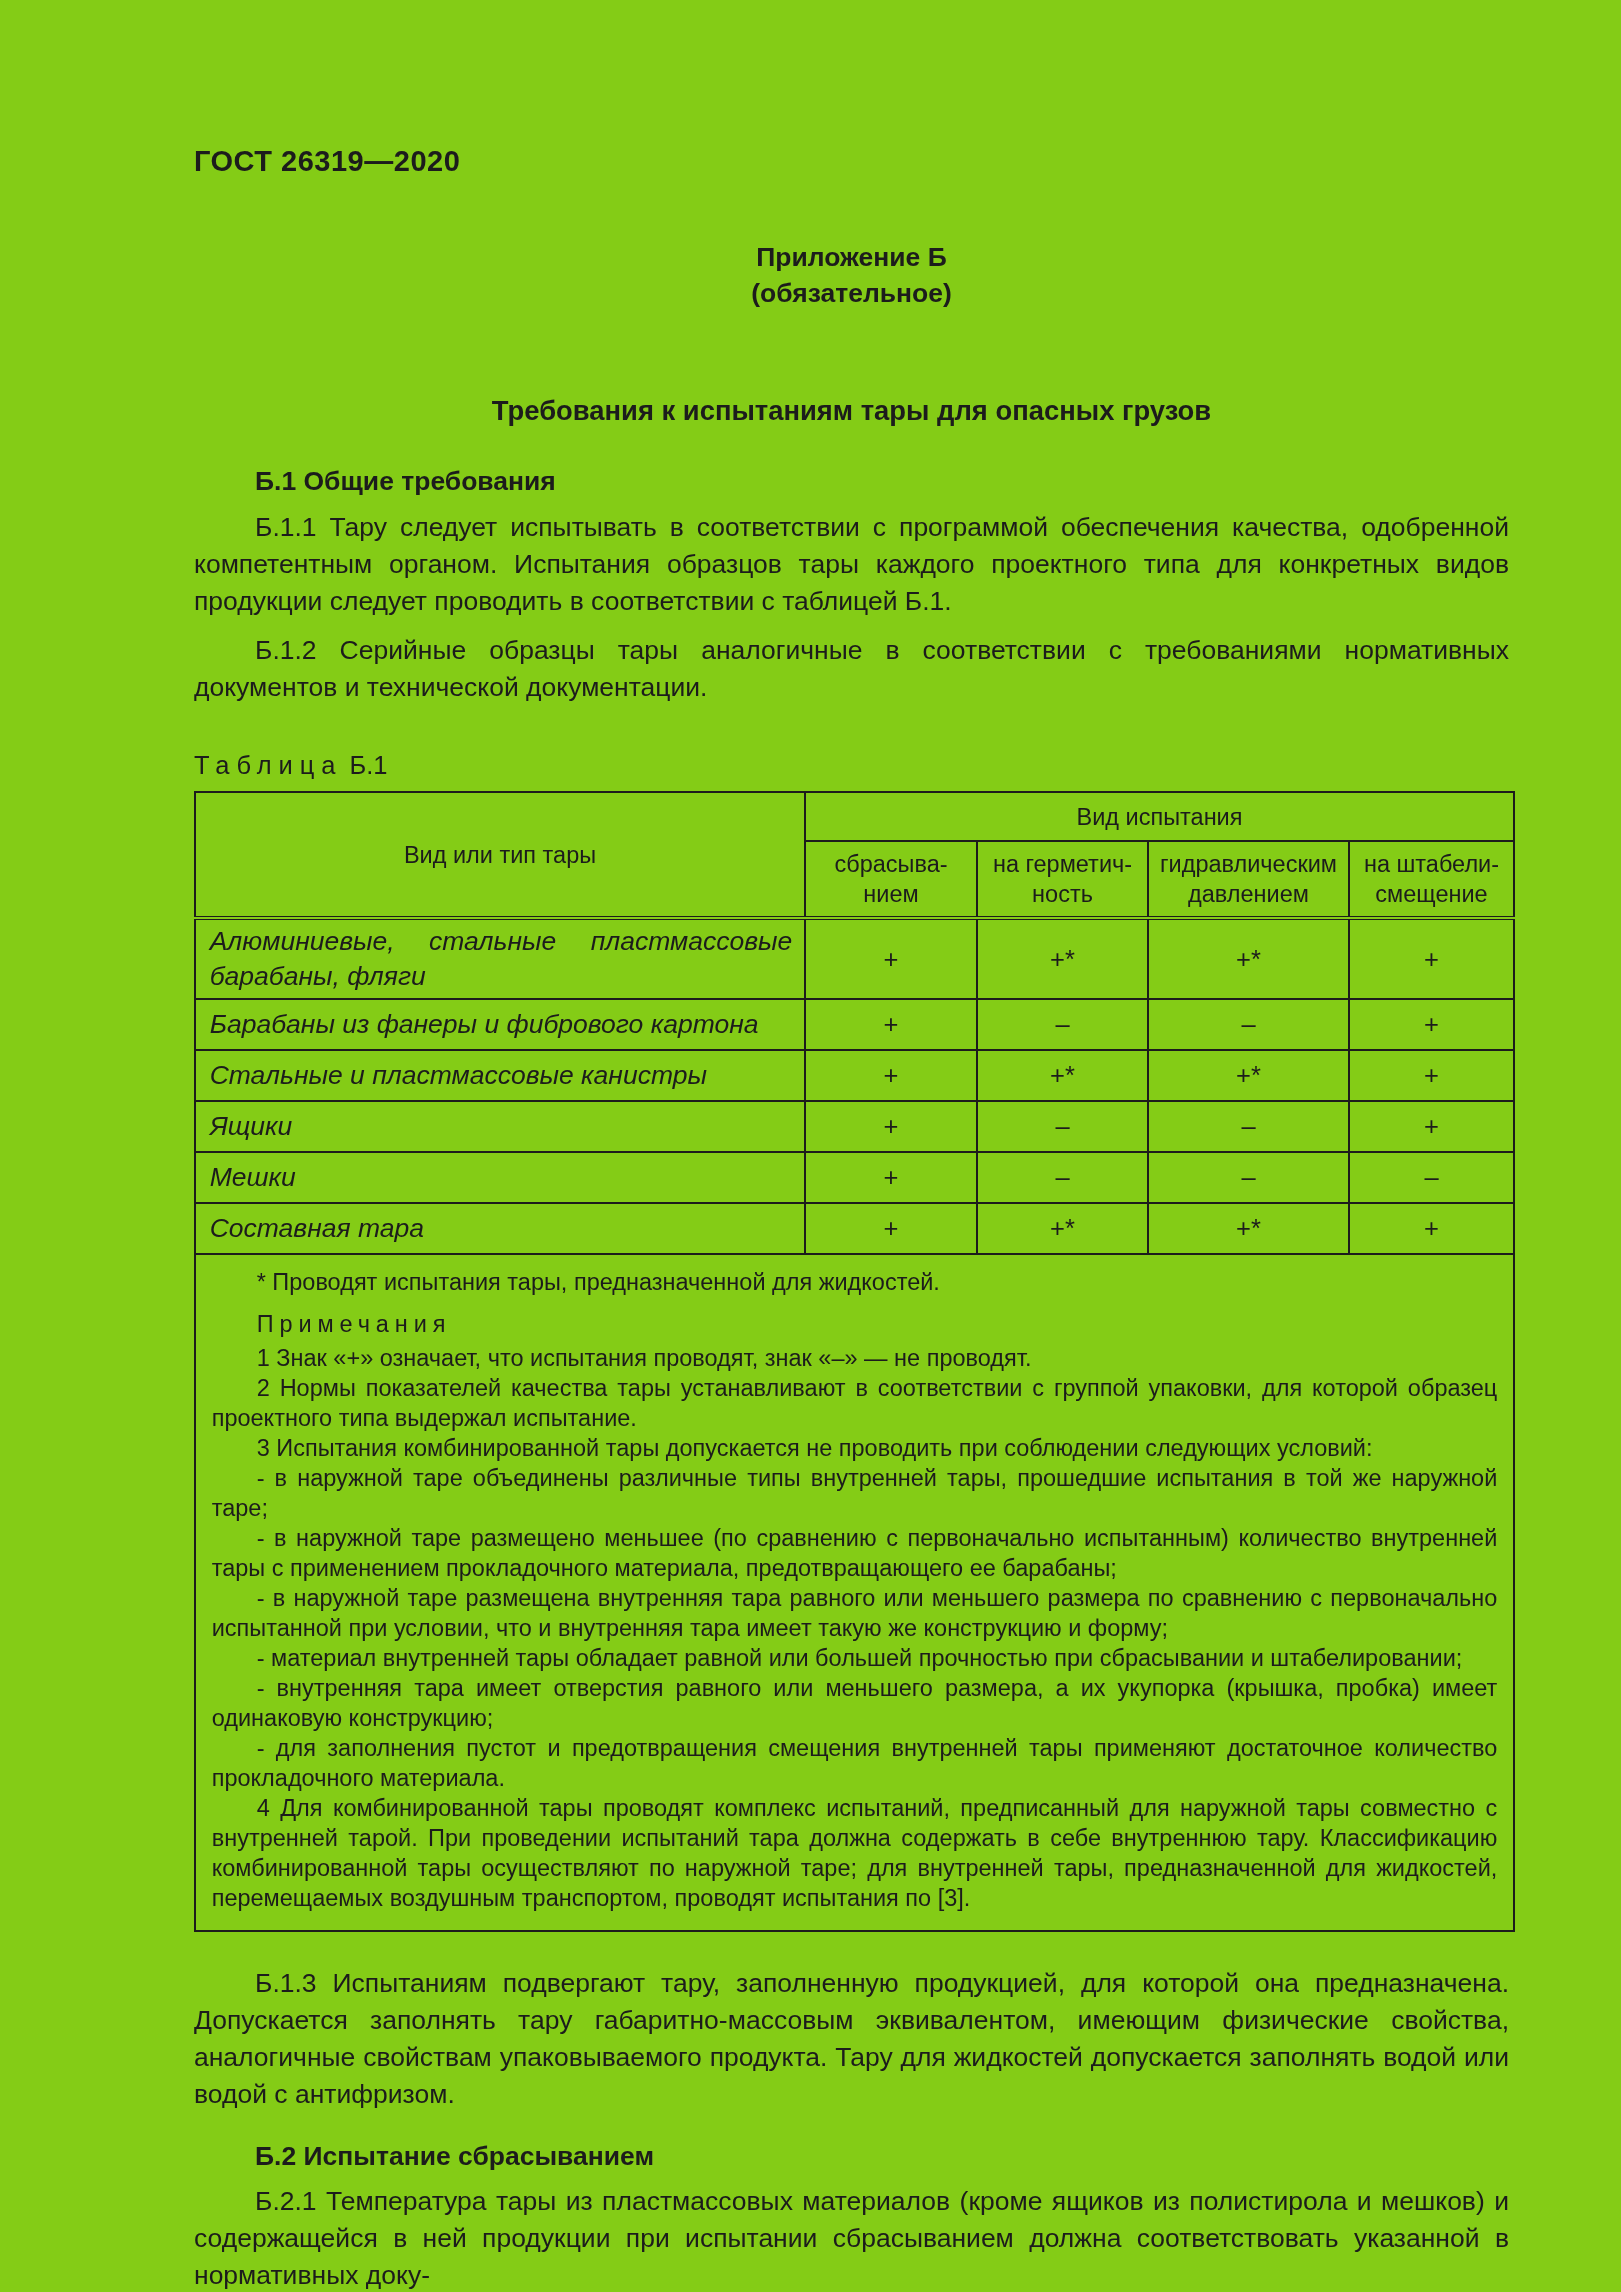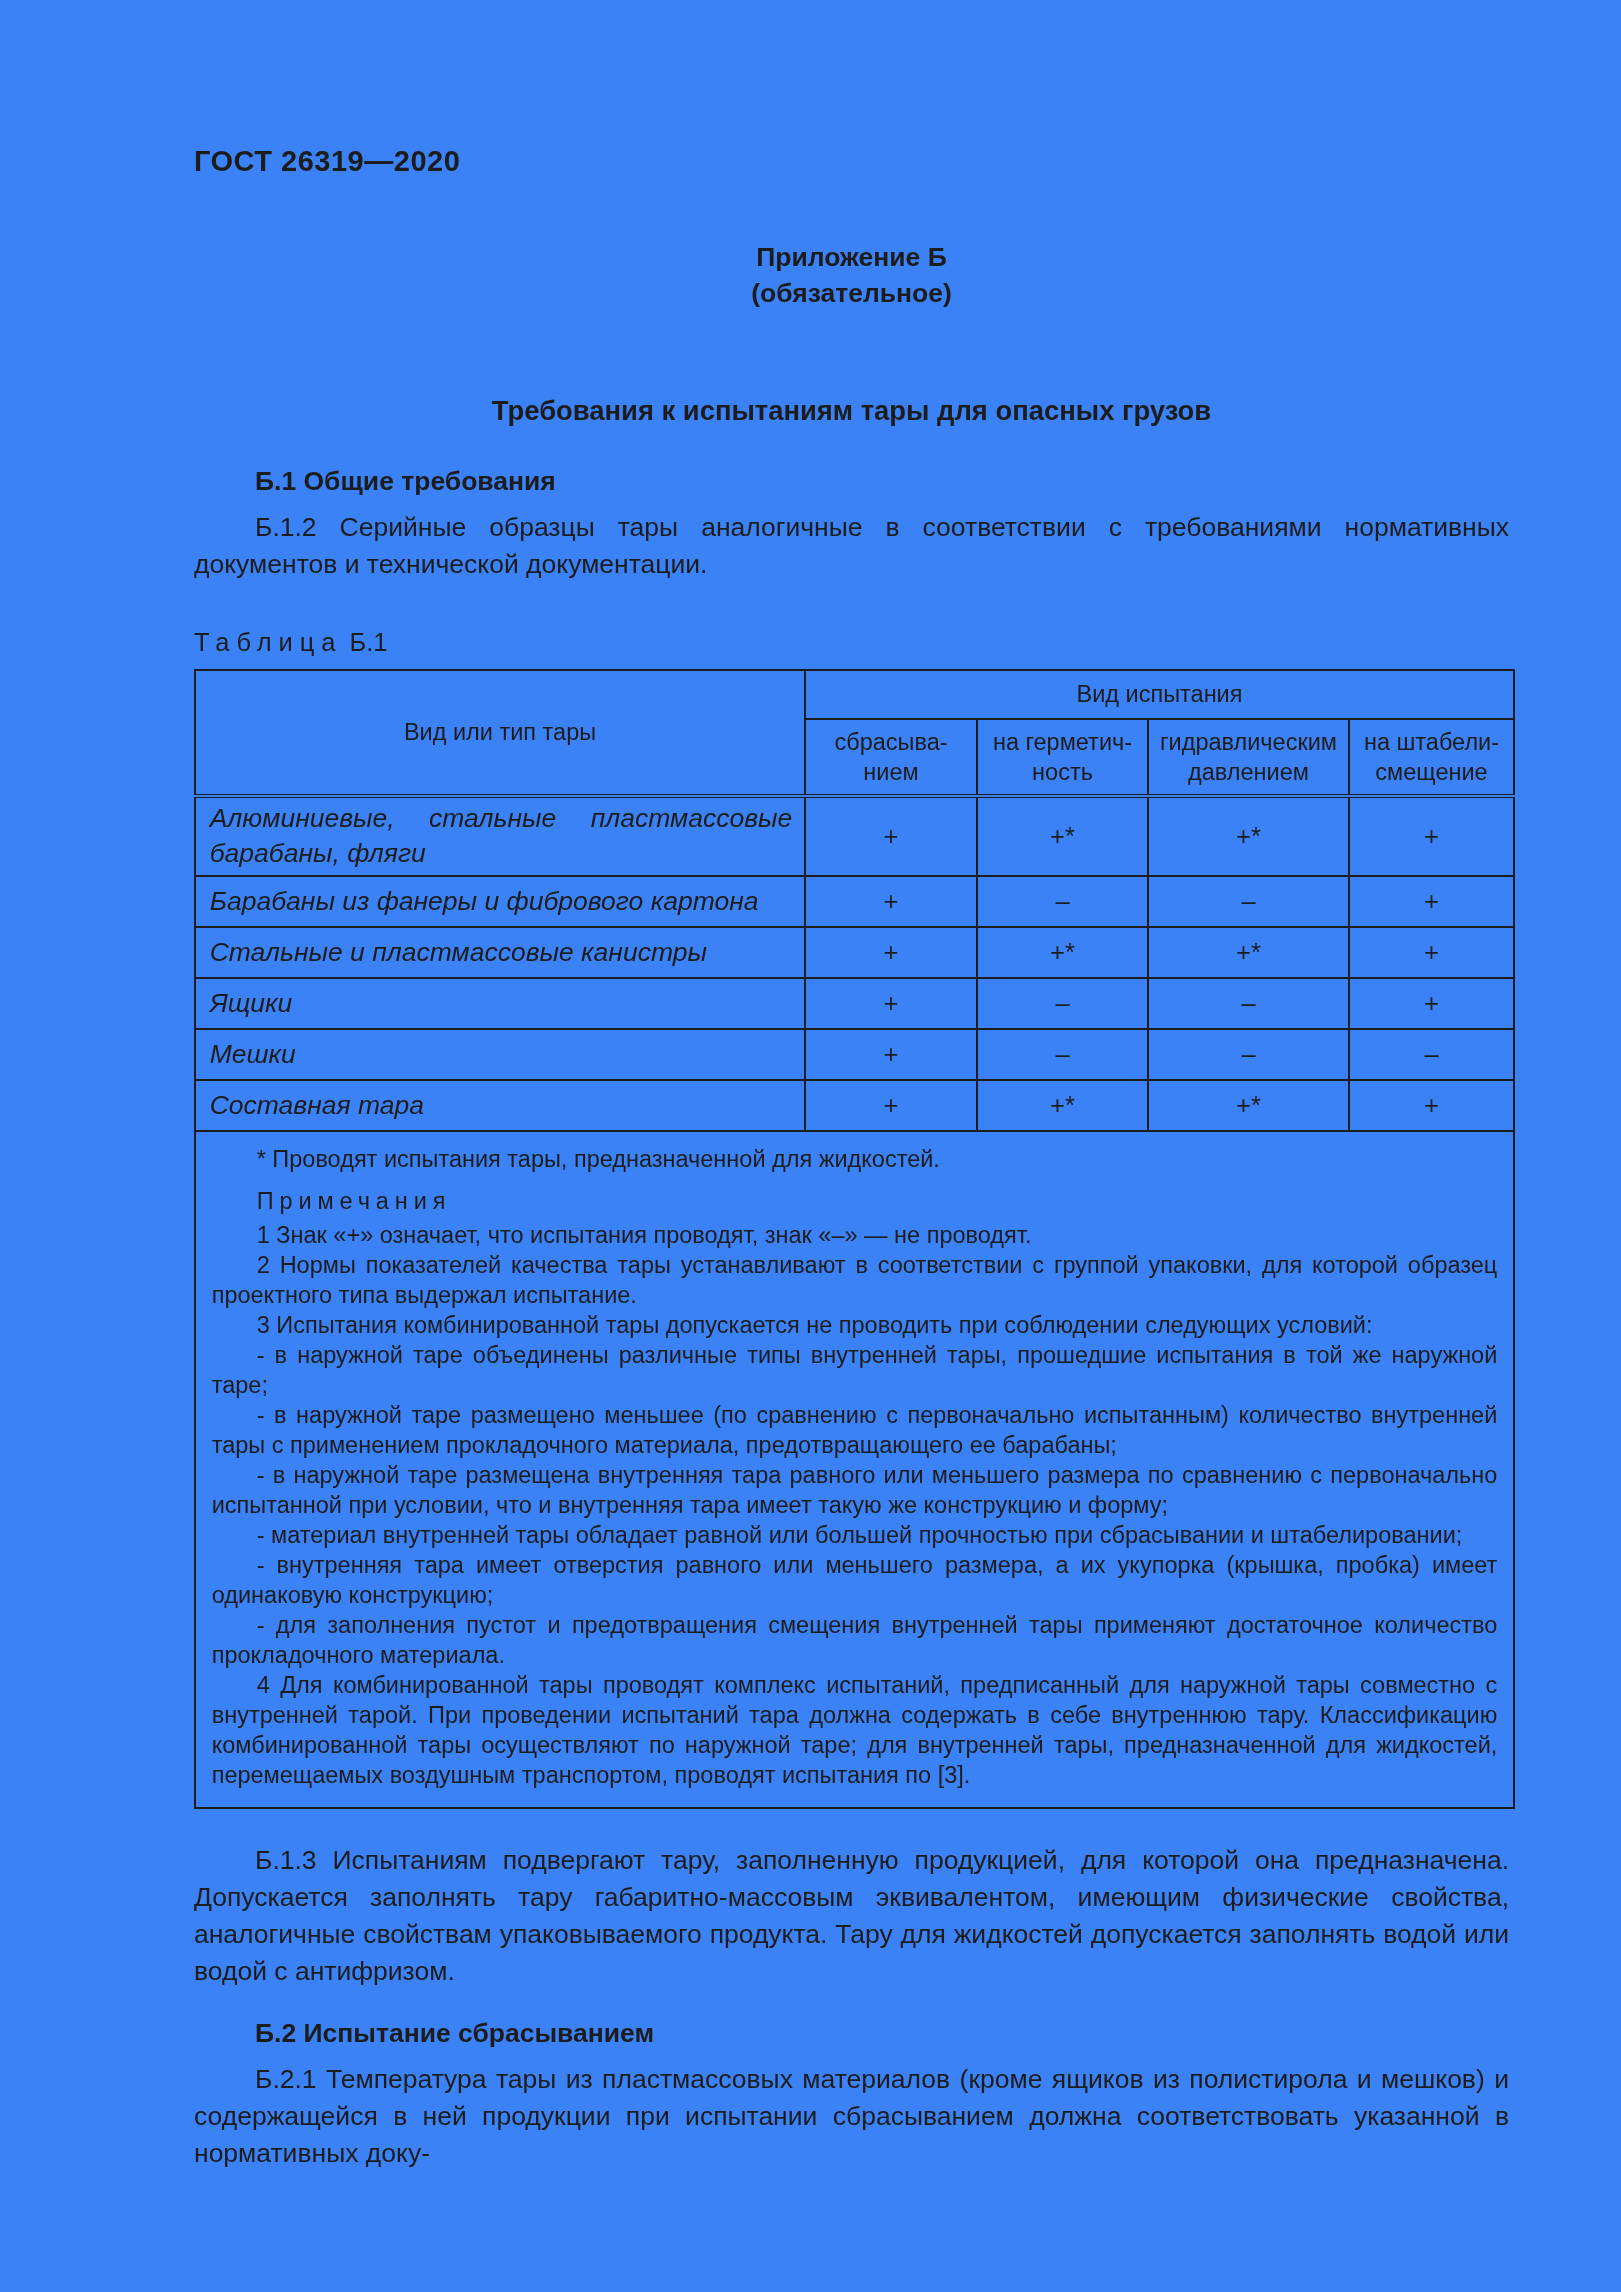--- a/index.html
+++ b/index.html
@@ -1,21 +1,21 @@
 <!DOCTYPE html>
 <html lang="ru"><head>
 <meta charset="utf-8">
 <style>
   html, body { margin: 0; padding: 0; background: #e8e8e8; }
   .page {
     position: relative;
     width: 1621px;
     height: 2293px;
     margin: 0 auto;
-    background: #3b82f6;
+    background: #84cc16;
     color: #1c1c1c;
     font-family: "Liberation Sans", "DejaVu Sans", sans-serif;
     box-sizing: border-box;
     padding: 145px 112px 0 194px;
     overflow: hidden;
   }
   .doc-number {
     font-size: 29px;
     font-weight: bold;
     letter-spacing: 0.5px;
@@ -108,20 +108,21 @@
 
   <div class="appendix-label" data-name="appendix-label">
     <div data-name="appendix-name">Приложение Б</div>
     <div data-name="appendix-status">(обязательное)</div>
   </div>
 
   <div class="doc-title" data-name="page-title">Требования к испытаниям тары для опасных грузов</div>
 
   <div class="section-heading" data-name="section-heading-b1">Б.1 Общие требования</div>
 
+  <p class="body-par" data-name="paragraph-b11">Б.1.1 Тару следует испытывать в соответствии с программой обеспечения качества, одобренной компетентным органом. Испытания образцов тары каждого проектного типа для конкретных видов продукции следует проводить в соответствии с таблицей Б.1.</p>
   <p class="body-par" data-name="paragraph-b12">Б.1.2 Серийные образцы тары аналогичные в соответствии с требованиями нормативных документов и технической документации.</p>
 
   <div class="table-label" data-name="table-label">
     <span class="spaced" data-name="table-label-word">Таблица</span>
     <span data-name="table-label-number">Б.1</span>
   </div>
 
   <table class="gost-table" data-name="test-requirements-table">
     <colgroup>
       <col style="width:610px">

